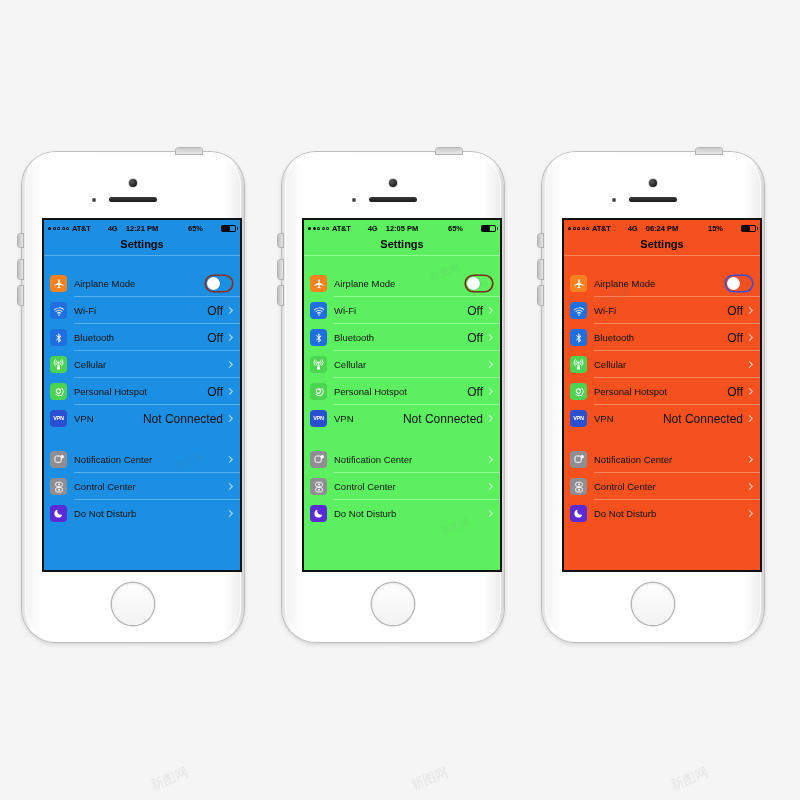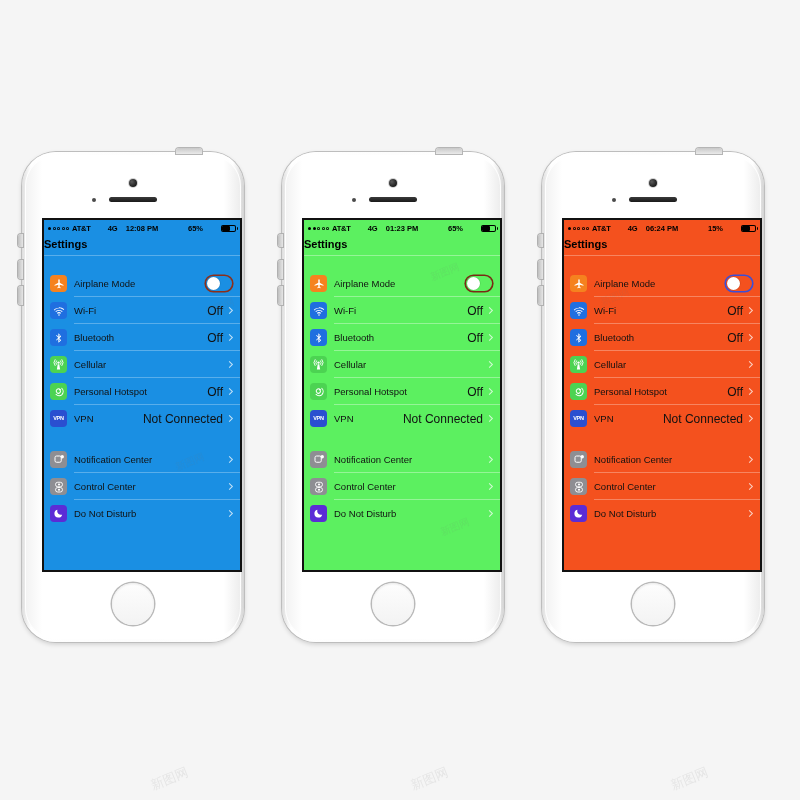--- a/index.html
+++ b/index.html
@@ -115,21 +115,21 @@
   .sb-right{margin-left:auto;display:flex;align-items:center;gap:18px;}
   .battshell{
     position:relative;width:15px;height:7px;border-radius:2px;
     box-shadow:inset 0 0 0 1px #000;
   }
   .battfill{position:absolute;left:1.2px;top:1.2px;bottom:1.2px;background:#000;border-radius:1px;}
   .battnub{position:absolute;right:-2.4px;top:2px;width:1.6px;height:3px;border-radius:0 1px 1px 0;background:#000;}
 
   
   .navbar{
-    height:22px;display:flex;align-items:center;justify-content:flex-start;
+    height:22px;display:flex;align-items:center;justify-content:center;
     font-size:11px;font-weight:bold;color:#000;
   }
   .navline{height:1px;background:rgba(255,255,255,.35);}
 
   
   .group-gap{height:14px;}
   .row{
     height:27px;display:flex;align-items:center;
     padding:0 6px;position:relative;
   }
@@ -196,21 +196,21 @@
             <span class="dots">
               <span class="dot on"></span>
               <span class="dot off"></span>
               <span class="dot off"></span>
               <span class="dot off"></span>
               <span class="dot off"></span>
             </span>
             <span class="carrier">AT&amp;T</span>
             <span class="netlabel">4G</span>
           </div>
-          <div class="sb-time">12:08 PM</div>
+          <div class="sb-time">12:21 PM</div>
           <div class="sb-right">
             <span style="font-size:7.5px;font-weight:bold;">65%</span>
             <span class="battshell">
               <span class="battfill" style="width:8.19px"></span>
               <span class="battnub"></span>
             </span>
           </div>
         </div>
         <div class="navbar">
           <div>Settings</div>
@@ -358,21 +358,21 @@
             <span class="dots">
               <span class="dot on"></span>
               <span class="dot on"></span>
               <span class="dot off"></span>
               <span class="dot off"></span>
               <span class="dot off"></span>
             </span>
             <span class="carrier">AT&amp;T</span>
             <span class="netlabel">4G</span>
           </div>
-          <div class="sb-time">01:23 PM</div>
+          <div class="sb-time">12:05 PM</div>
           <div class="sb-right">
             <span style="font-size:7.5px;font-weight:bold;">65%</span>
             <span class="battshell">
               <span class="battfill" style="width:8.19px"></span>
               <span class="battnub"></span>
             </span>
           </div>
         </div>
         <div class="navbar">
           <div>Settings</div>

